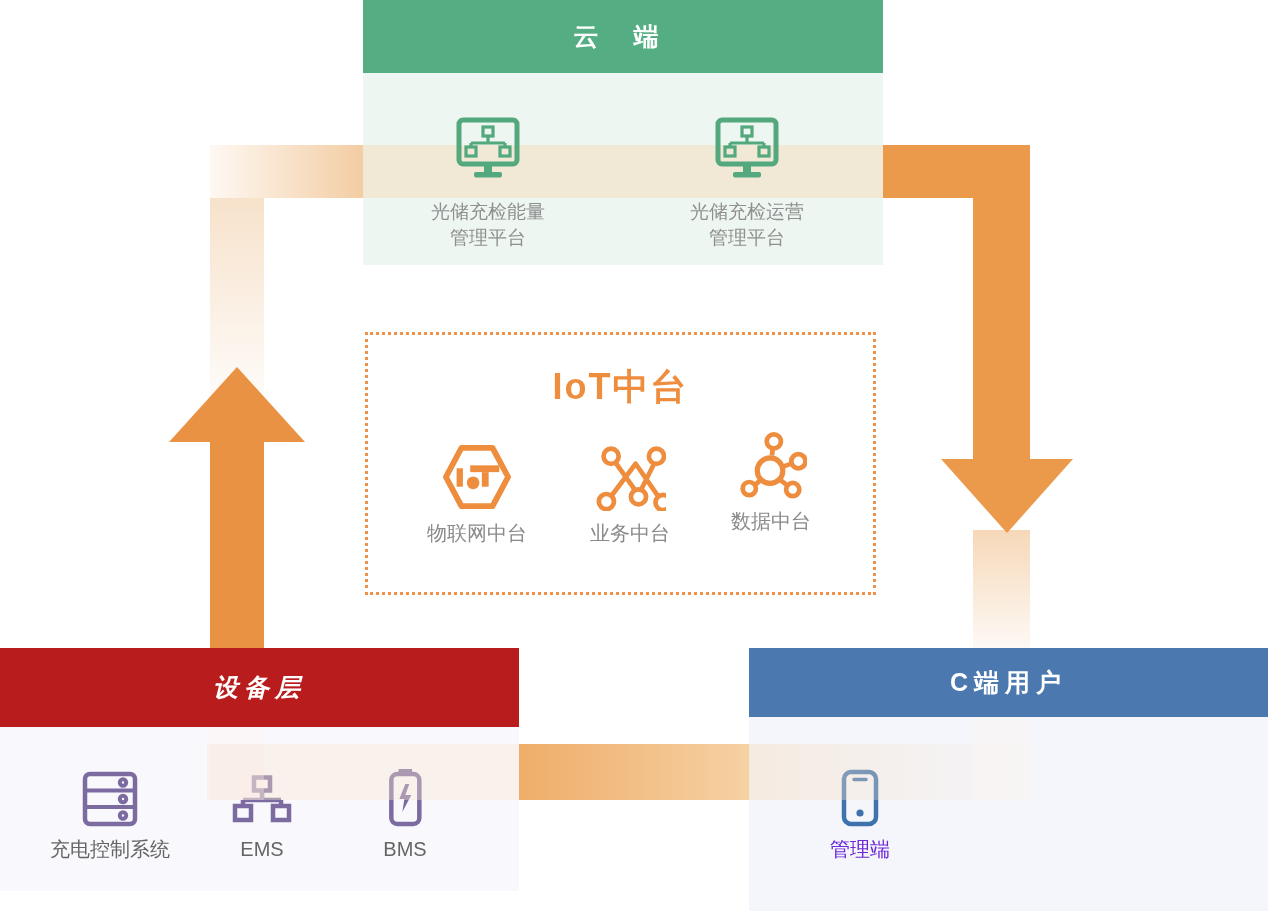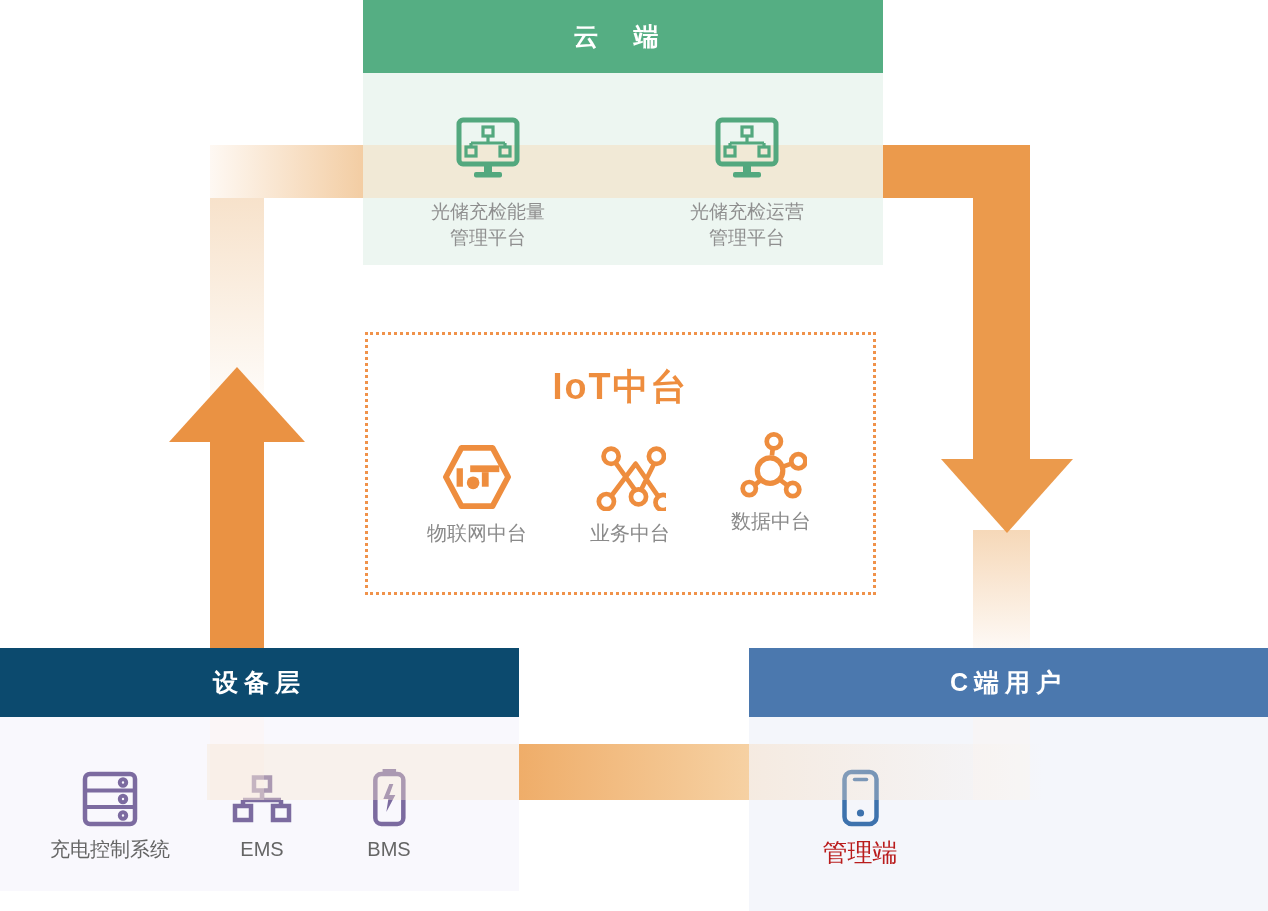--- a/index.html
+++ b/index.html
@@ -7,21 +7,21 @@
     position:relative;width:1268px;height:911px;overflow:hidden;background:#ffffff;
     font-family:"Liberation Sans",sans-serif;
   }
 
   
   .sec-header{
     position:absolute;display:flex;align-items:center;justify-content:center;
     color:#ffffff;font-size:25px;font-weight:bold;letter-spacing:6px;z-index:2;
   }
   .sec-header.cloud{left:363px;top:0;width:520px;height:73px;background:#55ae83;letter-spacing:14px;}
-  .sec-header.device{left:0;top:648px;width:519px;height:69px;background:#0c4a6e;}
+  .sec-header.device{left:0;top:648px;width:519px;height:79px;background:#b91c1c;font-style:italic;}
   .sec-header.cuser{left:749px;top:648px;width:519px;height:69px;background:#4b78ae;text-align:center;}
 
   
   .panel{position:absolute;z-index:1;}
   .panel.cloud{left:363px;top:73px;width:520px;height:192px;background:#edf6f1;}
   .panel.device{left:0;top:717px;width:519px;height:174px;background:#f9f8fd;}
   .panel.cuser{left:749px;top:717px;width:519px;height:194px;background:#f4f6fb;}
 
   
   .cloud-band{position:absolute;left:0;top:72px;width:100%;height:53px;background:#f1e9d6;}
@@ -38,21 +38,21 @@
 
   
   .item{position:absolute;display:flex;flex-direction:column;align-items:center;transform:translateX(-50%);}
   .item .icon-box{height:64px;display:flex;align-items:flex-end;justify-content:center;}
   .item .label{
     margin-top:9px;text-align:center;white-space:pre-line;line-height:1.35;
   }
   .label.gray{color:#8f8f8f;font-size:19px;margin-top:20px;}
   .label.iot{color:#8a8a8a;font-size:20px;}
   .label.device{color:#656565;font-size:20px;}
-  .label.cuser{color:#b91c1c;font-size:25px;}
+  .label.cuser{color:#6d28d9;font-size:20px;}
 
   
   .trail{position:absolute;z-index:2;}
   .solid{position:absolute;z-index:3;}
 
   
   .l-shaft{left:210px;top:441px;width:54px;height:207px;background:#ea9243;}
   .l-head{left:169px;top:367px;width:136px;height:75px;background:#ea9243;
           clip-path:polygon(50% 0,100% 100%,0 100%);}
   .l-vert-trail{left:210px;top:198px;width:54px;height:228px;
@@ -221,21 +221,21 @@
             <rect x="22" y="2.5" width="16" height="13"></rect>
             <path d="M30 15.5 V25 M11 25 H49 M11 25 V31 M49 25 V31"></path>
             <rect x="3" y="31" width="16" height="14"></rect>
             <rect x="41" y="31" width="16" height="14"></rect>
           </g>
         </svg>
       </div>
       <div class="label device">EMS</div>
     </div>
 
-    <div class="item" style="left:389px;top:46px;justify-content:center;">
+    <div class="item" style="left:405px;top:46px;justify-content:center;">
       <div class="icon-box">
         <svg width="36" height="58" viewBox="0 0 36 58">
           <path d="M13 5 V1.5 H23 V5" fill="none" stroke="#7c6ba0" stroke-width="3.5"></path>
           <rect x="4" y="5" width="28" height="50" rx="6" fill="none" stroke="#7c6ba0" stroke-width="4.5"></rect>
           <path d="M18 15 L12 30 H17 L15 43 L24 26 H18 L22 15 Z" fill="#7c6ba0"></path>
         </svg>
       </div>
       <div class="label device">BMS</div>
     </div>
   </div>

